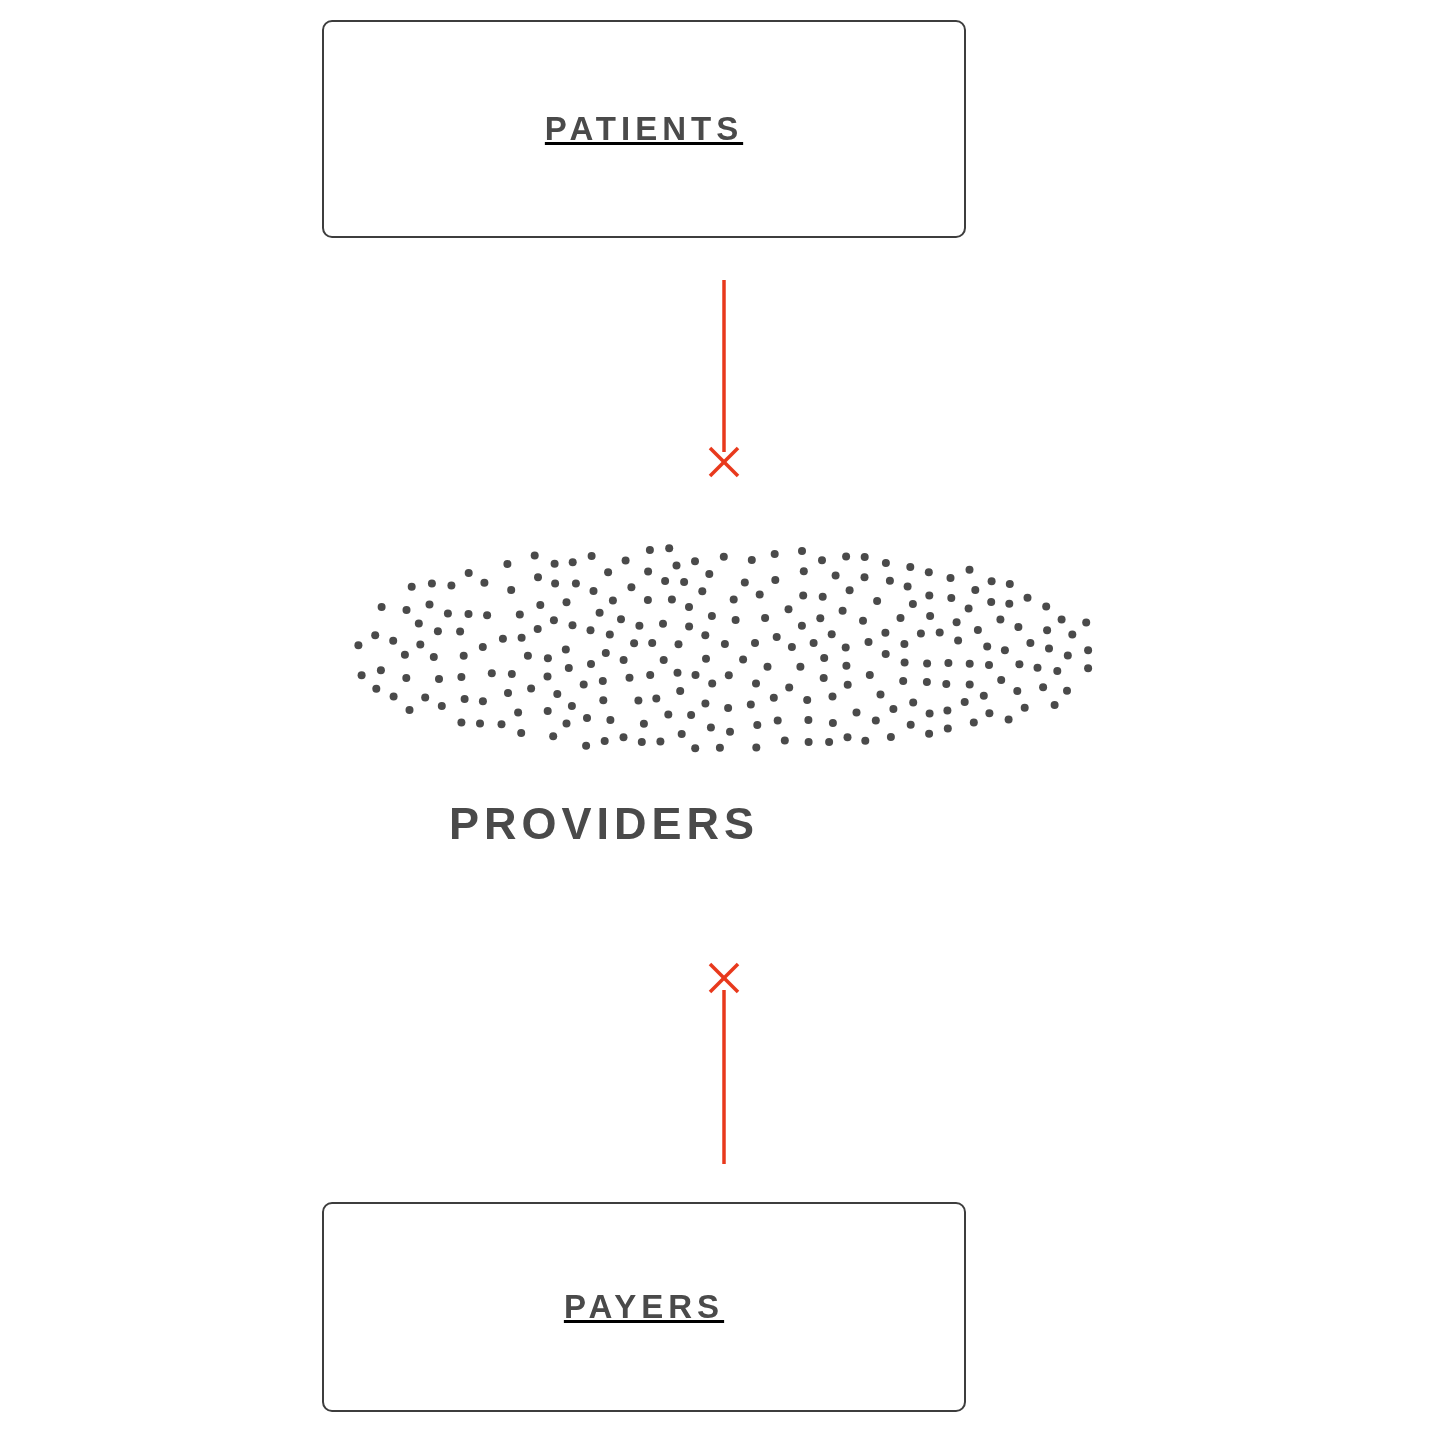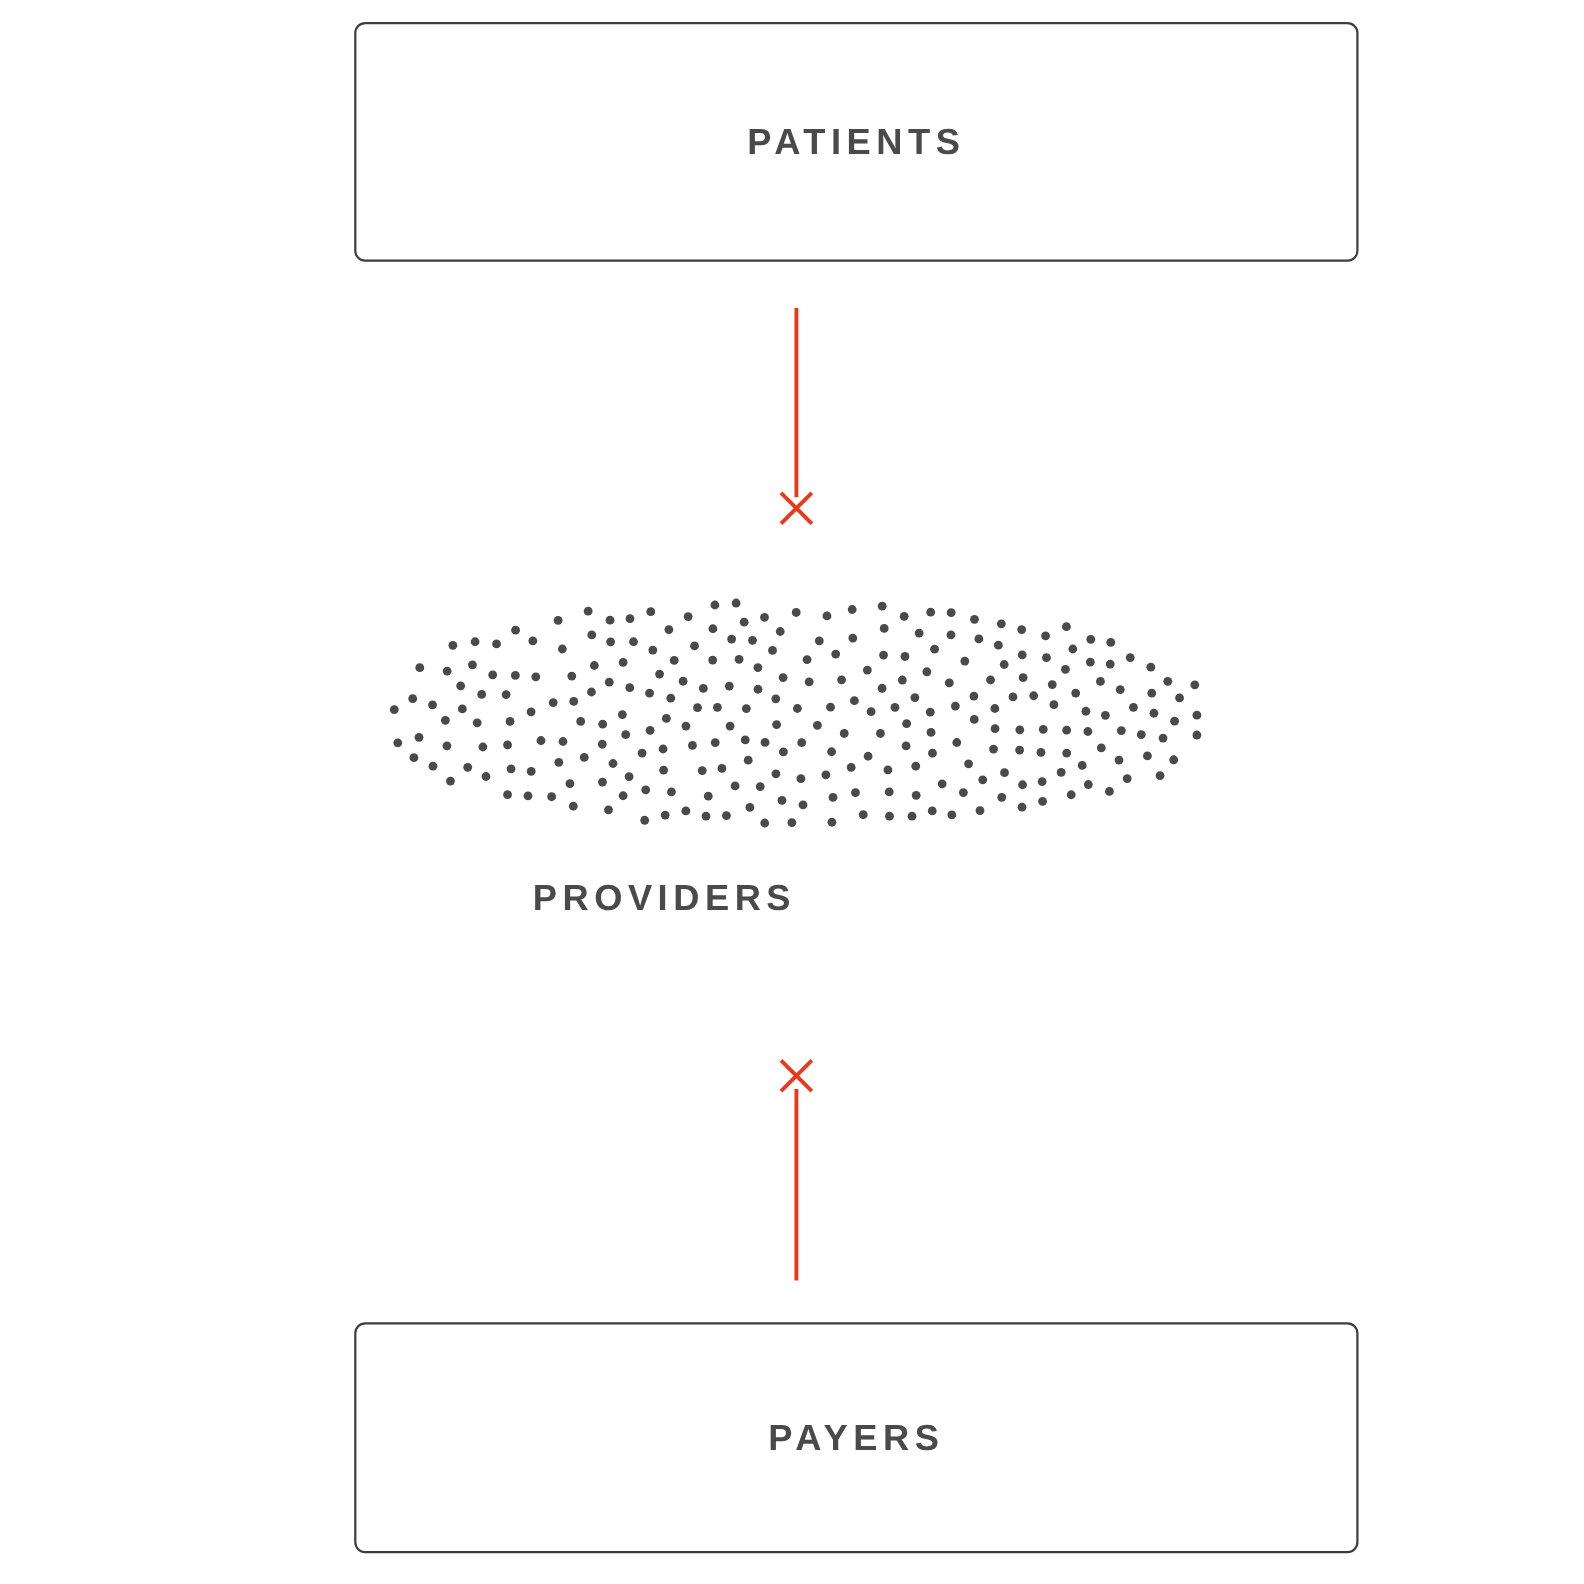--- a/index.html
+++ b/index.html
@@ -12,28 +12,29 @@
     width: 1440px;
     height: 1440px;
     margin: 0 auto;
     background: var(--bg, #ffffff);
     font-family: "Liberation Sans", sans-serif;
     overflow: hidden;
   }
   .box {
     position: absolute;
     left: 322px;
-    width: 913px;
+    width: 644px;
     box-sizing: border-box;
     border: 2px solid var(--line, #3d3d3d);
     border-radius: 10px;
     background: var(--bg, #ffffff);
     display: flex;
     align-items: center;
     justify-content: center;
+    text-decoration: underline;
   }
   .box--patients {
     top: 20px;
     height: 218px;
   }
   .box--payers {
     top: 1202px;
     height: 210px;
     text-align: center;
   }
@@ -62,21 +63,21 @@
     left: 345px;
     top: 542px;
     display: block;
   }
   .providers-label {
     position: absolute;
     left: 0;
     top: 793px;
     width: 1208px;
     text-align: center;
-    font-size: 33px;
+    font-size: 45px;
     font-weight: 700;
     letter-spacing: 5px;
     line-height: 1.38;
     color: var(--text, #4a4a4a);
   }
 </style>
 </head>
 <body>
 
 <div class="canvas">

